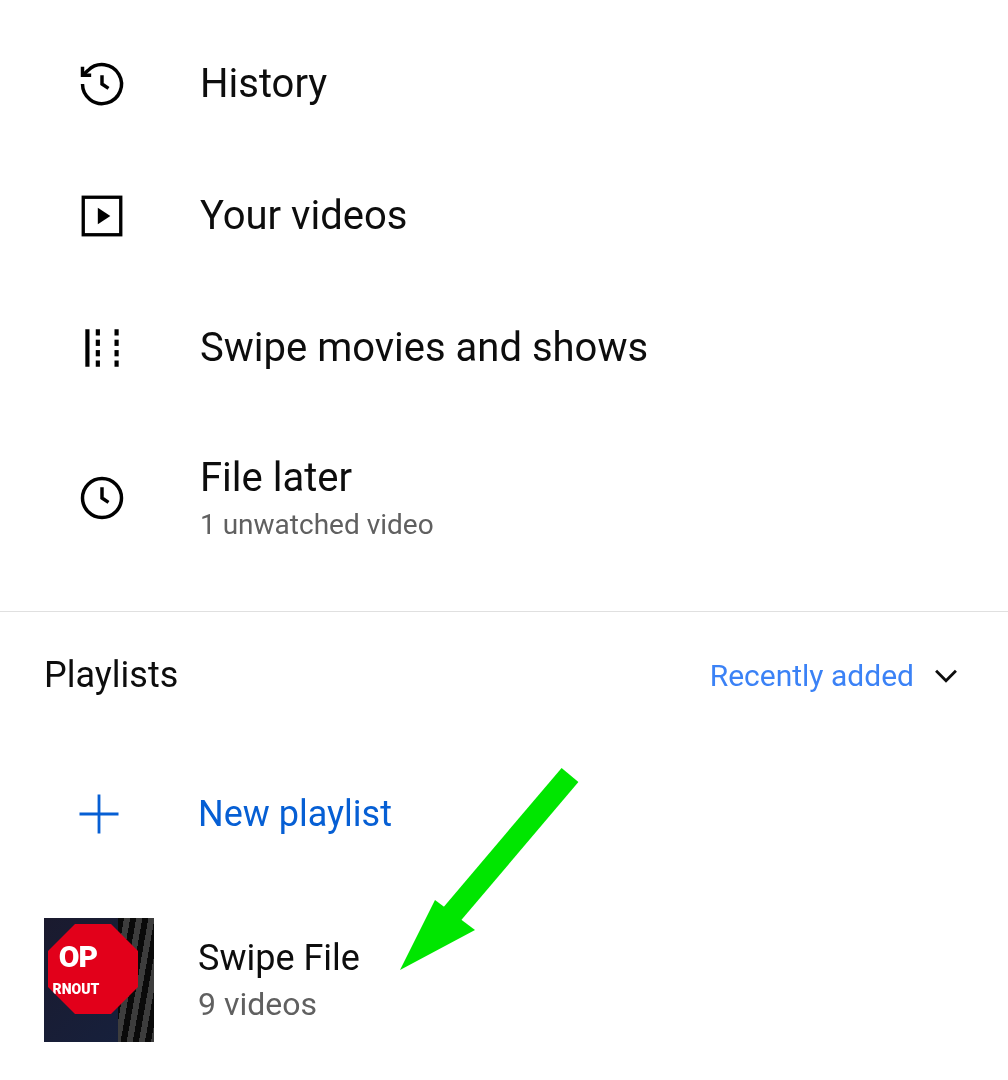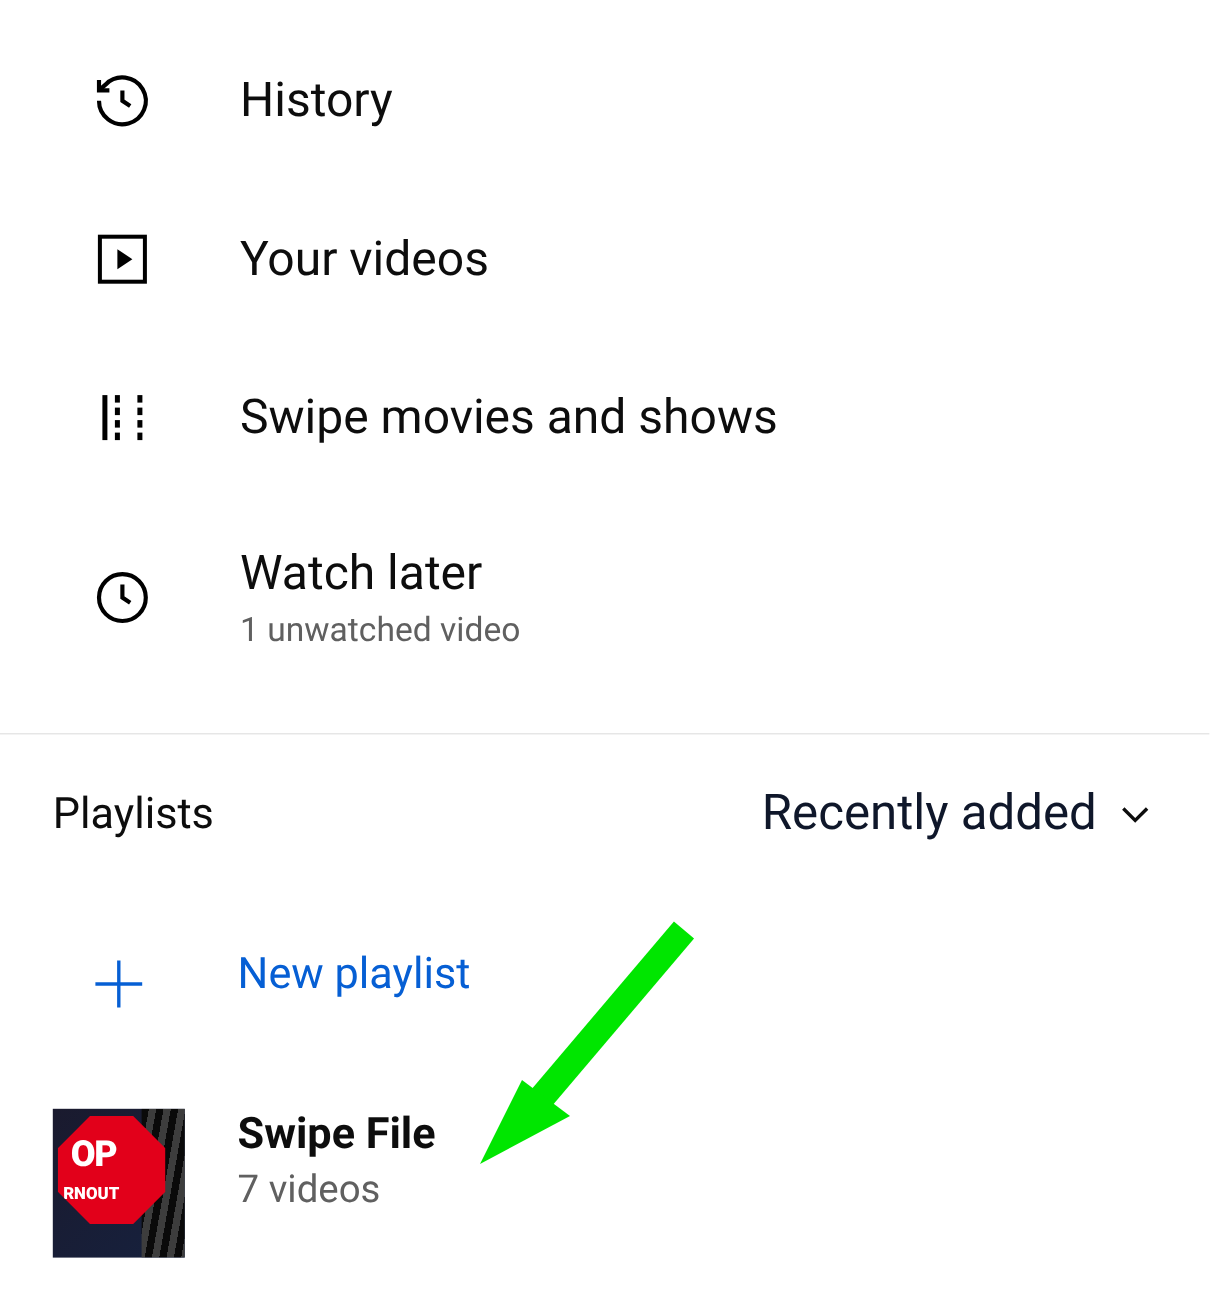--- a/index.html
+++ b/index.html
@@ -59,35 +59,36 @@
       color: #0d0d0d;
       font-weight: 400;
     }
     .sort-control {
       display: flex;
       align-items: center;
       gap: 14px;
       cursor: pointer;
     }
     .sort-label {
-      font-size: 41px;
-      color: #0f172a;
+      font-size: 30px;
+      color: #3b82f6;
     }
     .sort-chevron {
       width: 36px;
       height: 36px;
       display: flex;
       align-items: center;
       justify-content: center;
     }
     .playlist-list {
       padding-top: 60px;
     }
     .playlist-item {
       display: flex;
+      align-items: center;
       padding: 28px 0 28px 44px;
       cursor: pointer;
     }
     .new-playlist-icon {
       width: 110px;
       height: 60px;
       display: flex;
       align-items: center;
       justify-content: center;
       flex-shrink: 0;
@@ -147,21 +148,20 @@
       background: repeating-linear-gradient(100deg, #0a0a0a 0 6px, #3d3d3d 6px 12px);
     }
     .playlist-text {
       margin-left: 44px;
       display: flex;
       flex-direction: column;
     }
     .playlist-name {
       font-size: 36px;
       color: #0d0d0d;
-      font-weight: bold;
     }
     .playlist-count {
       font-size: 32px;
       color: #606060;
       margin-top: 6px;
     }
     .annotation-arrow {
       position: absolute;
       left: 380px;
       top: 755px;
@@ -218,21 +218,21 @@
   </div>
 
   <div class="menu-item">
     <span class="menu-icon">
       <svg width="52" height="52" viewBox="0 0 24 24" fill="none" stroke="#000" stroke-width="1.6">
         <circle cx="12" cy="12" r="9"></circle>
         <polyline points="12,7 12,12 15,14"></polyline>
       </svg>
     </span>
     <div class="menu-text">
-      <span class="menu-label">Watch later</span>
+      <span class="menu-label">File later</span>
       <span class="menu-sublabel">1 unwatched video</span>
     </div>
   </div>
 
 </div>
 
 <div class="divider"></div>
 
 <div class="playlists-header">
   <span class="playlists-title">Playlists</span>
@@ -261,21 +261,21 @@
   <div class="playlist-item" style="padding-top:46px;">
     <div class="playlist-thumb">
       <div class="thumb-stripes"></div>
       <div class="thumb-sign">
         <span class="thumb-sign-text1">OP</span>
         <span class="thumb-sign-text2">RNOUT</span>
       </div>
     </div>
     <div class="playlist-text">
       <span class="playlist-name">Swipe File</span>
-      <span class="playlist-count">7 videos</span>
+      <span class="playlist-count">9 videos</span>
     </div>
   </div>
 
 </div>
 
 <svg class="annotation-arrow" width="220" height="230" viewBox="0 0 220 230">
   <defs>
     <marker id="ahead" markerWidth="8" markerHeight="8" refX="3" refY="4" orient="auto">
       <polygon points="0,0 8,4 0,8" fill="#00e600"></polygon>
     </marker>

